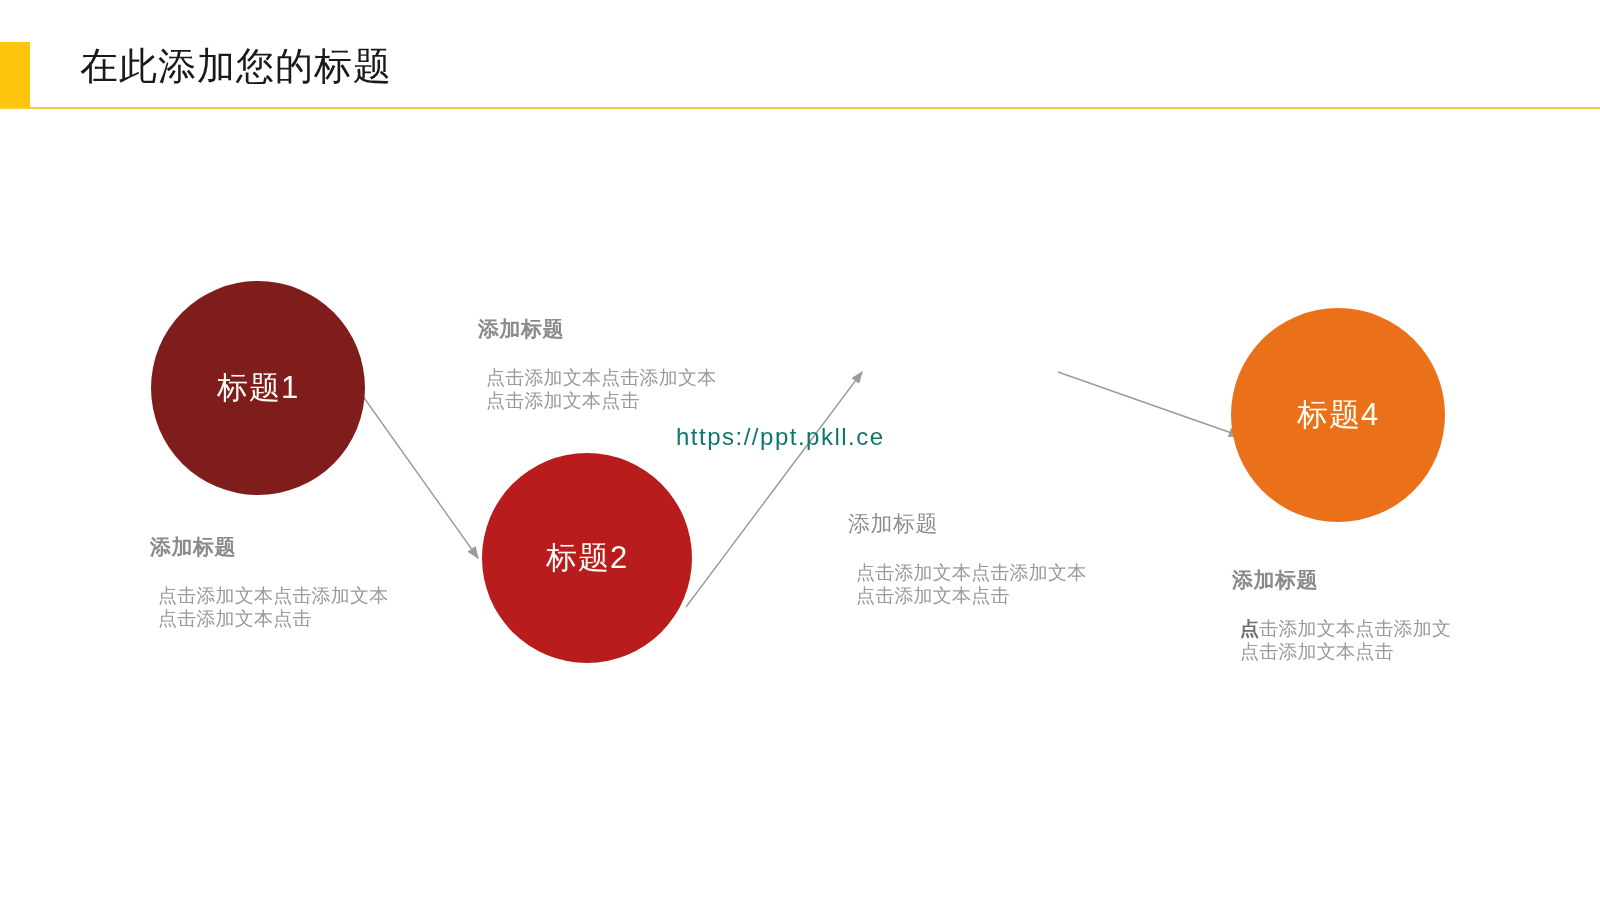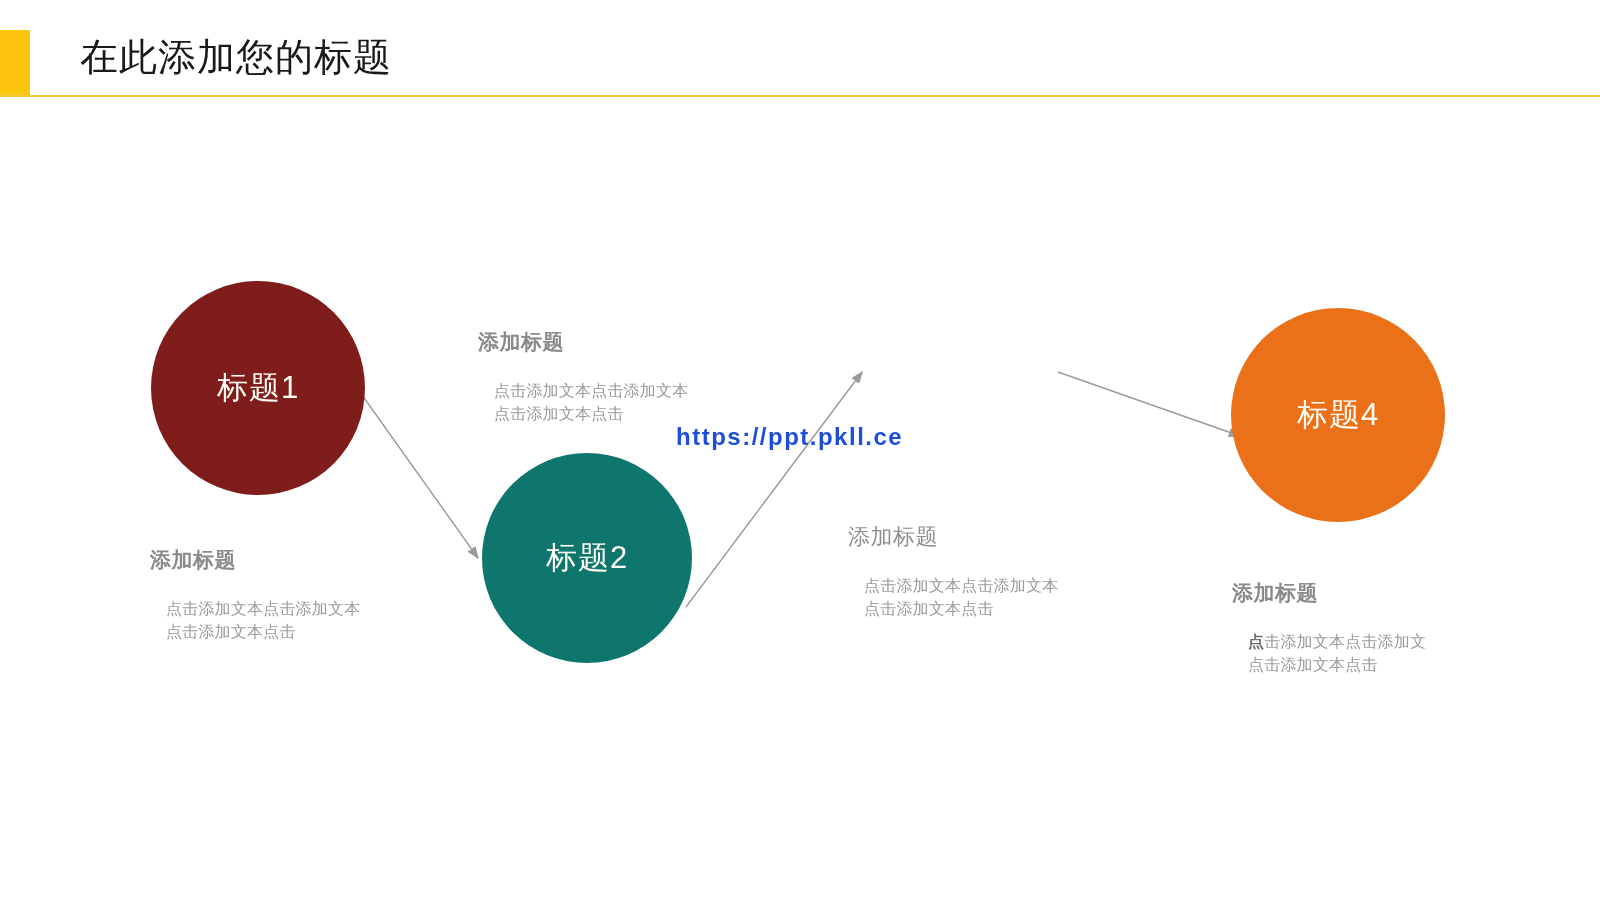--- a/index.html
+++ b/index.html
@@ -16,23 +16,24 @@
     width: 1600px;
     height: 900px;
     background: #ffffff;
     overflow: hidden;
   }
 
   
   #header {
     position: absolute;
     left: 0;
-    top: 0;
+    top: 12px;
     width: 1532px;
     height: 98px;
+    font-family: Liberation Mono, monospace;
   }
   #accent-bar {
     position: absolute;
     left: 0;
     top: 30px;
     width: 30px;
     height: 66px;
     background: #FCC60F;
   }
   #page-title {
@@ -85,58 +86,58 @@
   .text-block {
     position: absolute;
   }
   .tb-heading {
     color: #8a8a8a;
     font-size: 21px;
     line-height: 30px;
     font-weight: 700;
     letter-spacing: 0.5px;
     white-space: nowrap;
-    margin: 16px 0 22px 0;
+    margin: 3px 0 22px 0;
   }
   .tb-heading.light {
     font-weight: 400;
     color: #8e8e8e;
     font-size: 22px;
   }
   .tb-body {
     color: #9a9a9a;
-    font-size: 16px;
+    font-size: 19px;
     line-height: 23px;
     font-weight: 400;
     letter-spacing: 0.2px;
-    margin: 16px;
+    margin: 8px;
   }
   .tb-body span {
     display: block;
     white-space: nowrap;
   }
   .tb-body span.lead-strong {
     font-weight: 400;
   }
   .tb-body span.lead-strong b {
     color: #6f6f6f;
     font-weight: 700;
   }
 
   
   #watermark {
     position: absolute;
     left: 676px;
     top: 423px;
     font-size: 24px;
     line-height: 28px;
-    color: #1d4ed8;
+    color: #0f766e;
     letter-spacing: 1.5px;
     white-space: nowrap;
-    font-weight: 700;
+    font-weight: 400;
   }
 </style>
 </head>
 <body>
 
 <div id="slide" style="background: rgb(255, 255, 255);">
 
   <div id="header">
     <div id="accent-bar" style="background: rgb(252, 198, 15);"></div>
     <div id="page-title">在此添加您的标题</div>
@@ -152,21 +153,21 @@
     <line id="conn-0" stroke="#9a9a9a" stroke-width="1.4" marker-end="url(#arrowhead)" x1="362" y1="395" x2="478" y2="558"></line>
     <line id="conn-1" stroke="#9a9a9a" stroke-width="1.4" marker-end="url(#arrowhead)" x1="686" y1="607" x2="862" y2="372"></line>
     <line id="conn-2" stroke="#9a9a9a" stroke-width="1.4" marker-end="url(#arrowhead)" x1="1058" y1="372" x2="1240" y2="436"></line>
   </svg>
 
   <div id="watermark">https://ppt.pkll.ce</div>
 
   <div class="node-circle" id="node-0" style="left: 151px; top: 281px; width: 214px; height: 214px; background: #7f1d1d;">
     <span class="node-label">标题1</span>
   </div>
-  <div class="node-circle" id="node-1" style="left: 482px; top: 453px; width: 210px; height: 210px; background: #0f766e;">
+  <div class="node-circle" id="node-1" style="left: 482px; top: 453px; width: 210px; height: 210px; background: #b91c1c;">
     <span class="node-label">标题2</span>
   </div>
   <div class="node-circle" id="node-3" style="left: 1231px; top: 308px; width: 214px; height: 214px; background: rgb(234, 113, 25);">
     <span class="node-label">标题4</span>
   </div>
 
   <div class="text-block" id="tb-0" style="left: 150px; top: 529px;">
     <p class="tb-heading">添加标题</p>
     <p class="tb-body">
       <span>点击添加文本点击添加文本</span>

